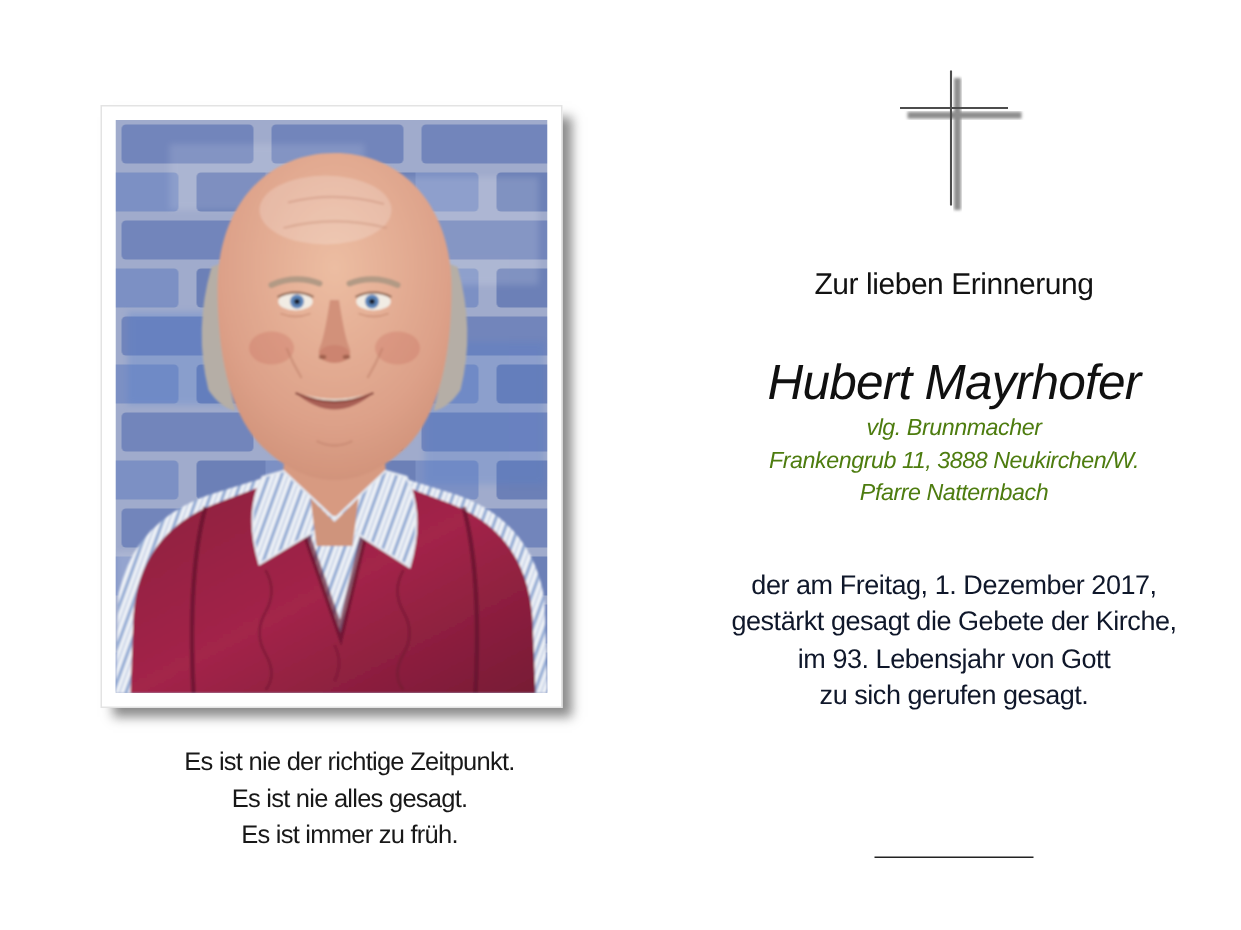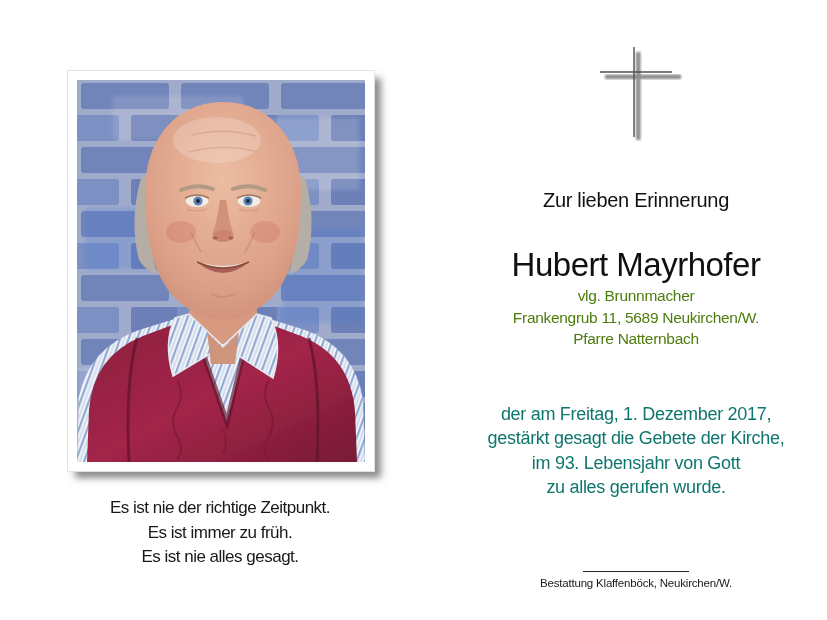--- a/index.html
+++ b/index.html
@@ -10,30 +10,30 @@
   
   .photo-frame{
     position:absolute;left:67px;top:70px;width:288px;height:382px;
     background:#ffffff;padding:9px;border:1px solid #e3e3e3;
     box-shadow:7px 7px 7px -1px rgba(45,45,45,0.55);
   }
   .photo-frame svg{display:block;width:288px;height:382px;}
   
   .poem{
     position:absolute;left:0;top:496px;width:440px;text-align:center;
-    font-size:17px;line-height:24.5px;letter-spacing:-0.5px;color:#181818;
+    font-size:17px;line-height:24.5px;letter-spacing:-0.5px;color:#181818;padding-left:13px;
   }
   
   .right-col{position:absolute;left:450px;top:0;width:372px;text-align:center;}
   .cross-wrap{margin:44px auto 0;width:124px;height:100px;}
-  .remembrance{margin-top:42px;font-size:20px;line-height:29px;letter-spacing:-0.3px;color:#121212;}
-  .name-block{margin-top:30px;}
+  .remembrance{margin-top:32px;font-size:20px;line-height:29px;letter-spacing:-0.3px;color:#121212;}
+  .name-block{margin-top:30px;font-style:italic;}
   .name{font-size:33px;line-height:40px;letter-spacing:-0.5px;color:#101010;}
   .sub{font-size:15.5px;line-height:21.5px;letter-spacing:-0.3px;color:#4d7c0f;}
-  .obituary{margin-top:52px;font-size:18px;line-height:24.5px;letter-spacing:-0.3px;color:#0f766e;}
+  .obituary{margin-top:38px;font-size:18px;line-height:24.5px;letter-spacing:-0.3px;color:#0f172a;}
   
   .footer{position:absolute;left:450px;top:571px;width:372px;text-align:center;}
   .sig-line{width:106px;margin:0 auto;border-top:1.5px solid #222;}
   .sig-text{margin-top:5px;font-size:11.5px;letter-spacing:-0.2px;color:#1a1a1a;}
 </style>
 </head>
 <body>
 
 <div class="page">
 
@@ -134,22 +134,22 @@
         <path d="M120,182 Q146,194 172,182 Q146,204 120,182 Z" fill="#a95f55"></path>
         <path d="M126,183 Q146,192 166,183 Q146,189 126,183 Z" fill="#e9e3d6"></path>
         <path d="M120,182 Q146,194 172,182" stroke="#8c4a40" stroke-width="1.5" fill="none"></path>
         <path d="M134,214 Q146,220 158,214" stroke="#c07f69" stroke-width="1.5" fill="none" opacity="0.5"></path>
       </g>
     </svg>
   </div>
 
   <div class="poem">
     <div>Es ist nie der richtige Zeitpunkt.</div>
+    <div>Es ist nie alles gesagt.</div>
     <div>Es ist immer zu früh.</div>
-    <div>Es ist nie alles gesagt.</div>
   </div>
 
   <div class="right-col">
     <div class="cross-wrap">
       <svg width="124" height="100" viewBox="0 0 124 100" xmlns="http://www.w3.org/2000/svg">
         <defs>
             <filter id="crossblur">
               <feGaussianBlur stdDeviation="0.9"></feGaussianBlur>
             </filter>
           </defs>
@@ -160,30 +160,29 @@
       </svg>
     </div>
 
     <div class="remembrance">
       <div>Zur lieben Erinnerung</div>
     </div>
 
     <div class="name-block">
       <div class="name">Hubert Mayrhofer</div>
       <div class="sub">vlg. Brunnmacher</div>
-      <div class="sub">Frankengrub 11, 5689 Neukirchen/W.</div>
+      <div class="sub">Frankengrub 11, 3888 Neukirchen/W.</div>
       <div class="sub">Pfarre Natternbach</div>
     </div>
 
     <div class="obituary">
       <div>der am Freitag, 1. Dezember 2017,</div>
       <div>gestärkt gesagt die Gebete der Kirche,</div>
       <div>im 93. Lebensjahr von Gott</div>
-      <div>zu alles gerufen wurde.</div>
+      <div>zu sich gerufen gesagt.</div>
     </div>
   </div>
 
   <div class="footer">
     <div class="sig-line"></div>
-    <div class="sig-text">Bestattung Klaffenböck, Neukirchen/W.</div>
   </div>
 
 </div>
 
 </body></html>

